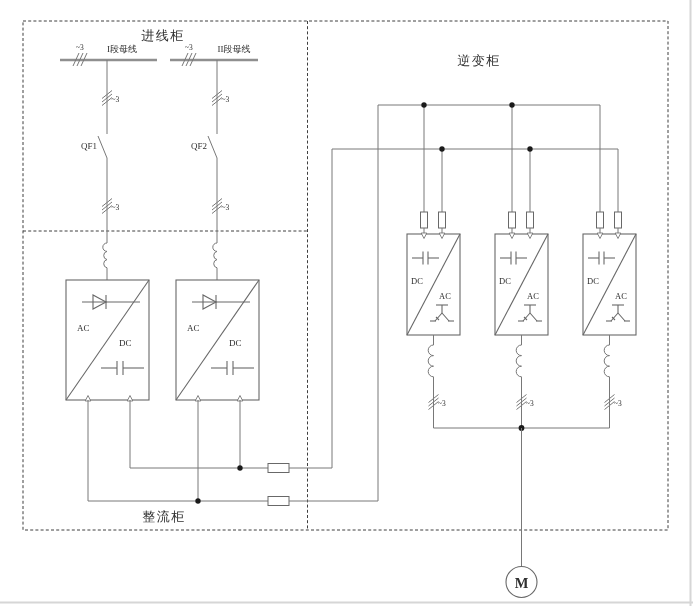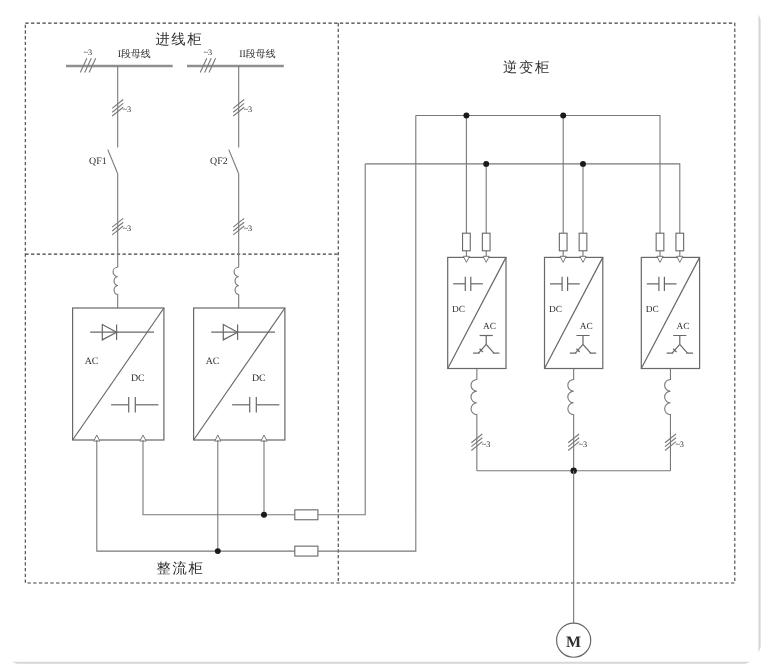--- a/index.html
+++ b/index.html
@@ -1,17 +1,17 @@
 <!DOCTYPE html>
 <html><head>
 <meta charset="utf-8">
 <style>
   html,body{margin:0;padding:0;background:#fff;}
   .canvas{position:relative;width:693px;height:606px;background:#ffffff;overflow:hidden;
-          font-family:"Liberation Serif", serif;border-radius:26px;}
+          font-family:"Liberation Serif", serif;}
   svg{position:absolute;left:0;top:0;}
   .w   {stroke:#787878;stroke-width:1;fill:none;}
   .bx  {stroke:#686868;stroke-width:1.1;fill:none;}
   .bus {stroke:#8f8f8f;stroke-width:2.4;fill:none;}
   .dash{stroke:#3f3f3f;stroke-width:1;fill:none;stroke-dasharray:3 2.2;}
   .dot {fill:#1a1a1a;stroke:none;}
   .fuse{fill:#ffffff;stroke:#686868;stroke-width:1;}
   .arr {fill:#ffffff;stroke:#686868;stroke-width:0.8;}
   .edge{stroke:#d6d6d6;stroke-width:2;fill:none;}
   text {fill:#2f2f2f;font-family:"Liberation Serif", serif;}

